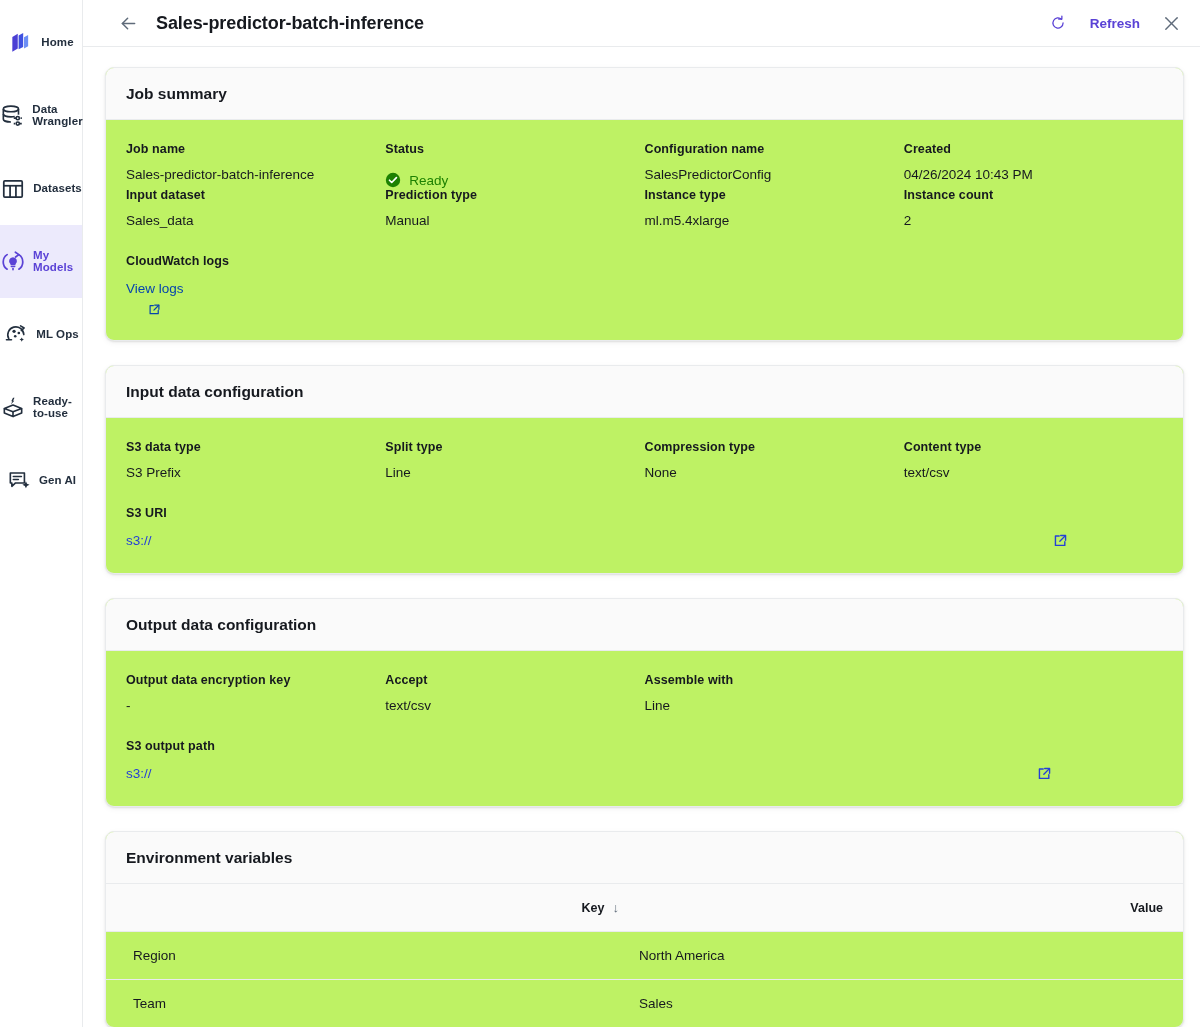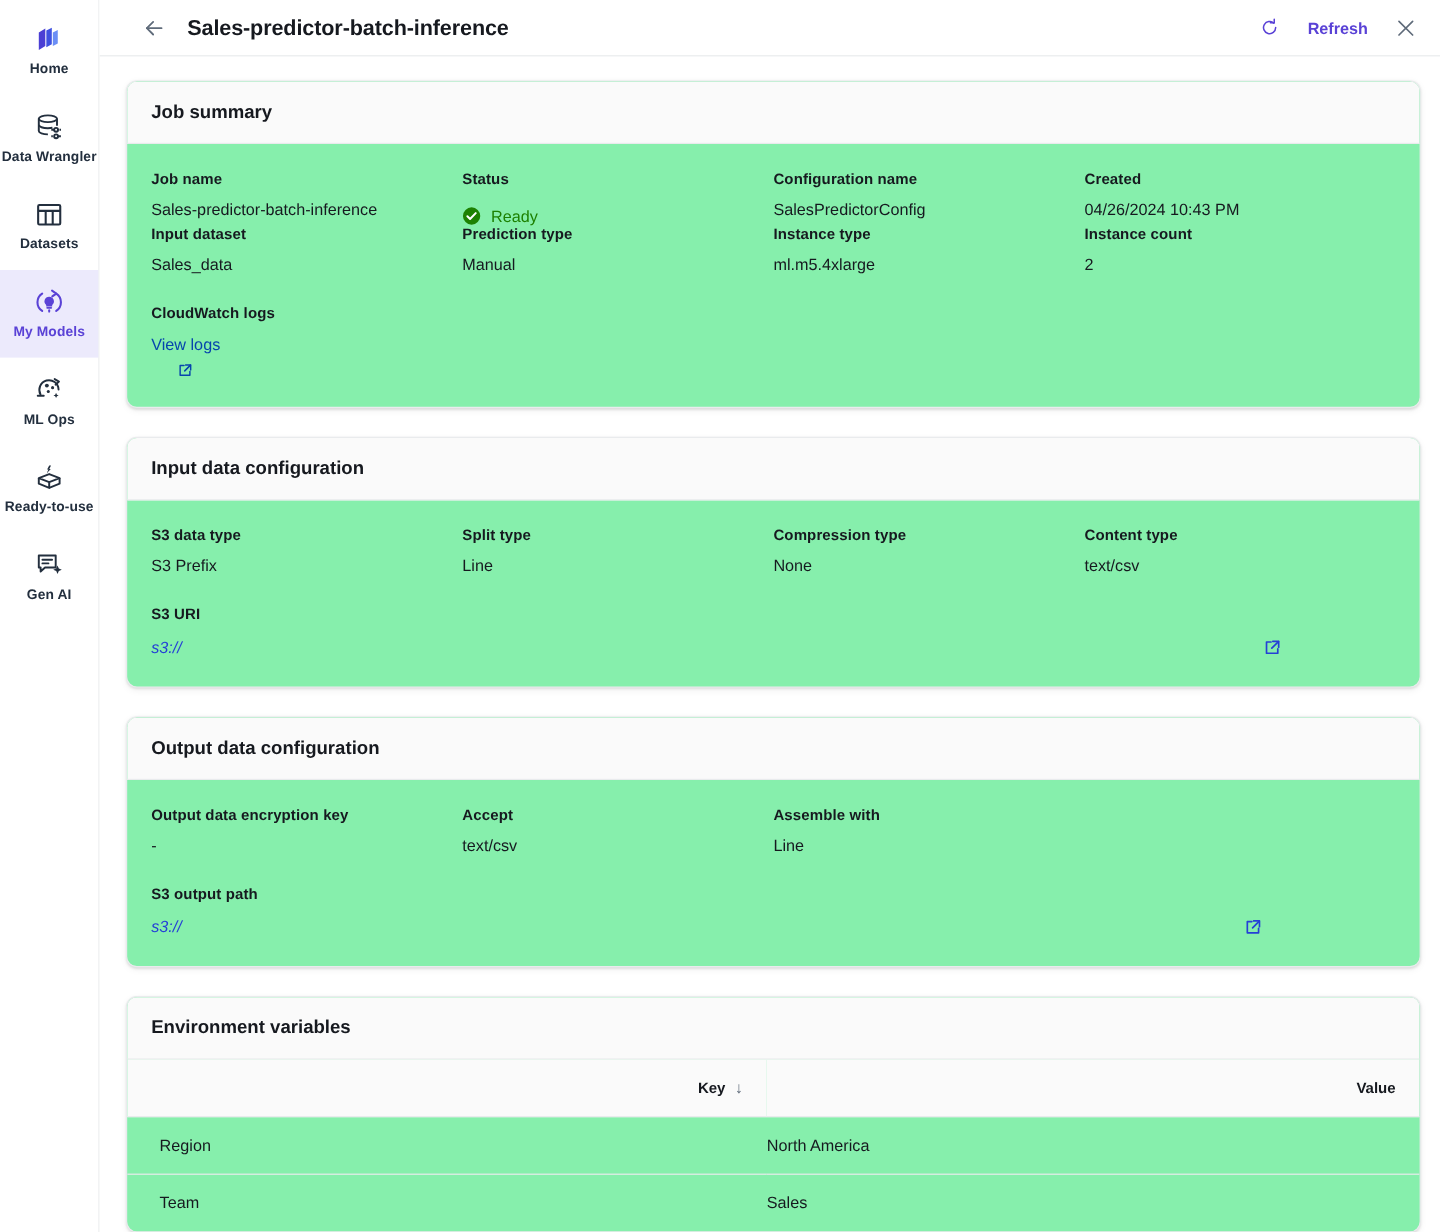--- a/index.html
+++ b/index.html
@@ -15,21 +15,21 @@
 
   
   .sidebar {
     width: 83px; flex: 0 0 83px;
     background: #ffffff;
     border-right: 1px solid #e9ebed;
     padding-top: 6px;
   }
   .nav-item {
     height: 73px;
-    display: flex; flex-direction: column;
+    display: flex; flex-direction: row;
     align-items: center; justify-content: center;
     gap: 7px; cursor: pointer;
     color: #232f3e;
   }
   .nav-item.active { background: #eceafc; color: #5a42d6; }
   .nav-icon { width: 26px; height: 26px; display: block; }
   .nav-icon svg { width: 26px; height: 26px; display: block; }
   .nav-label { font-size: 11.5px; font-weight: 700; letter-spacing: .1px; line-height: 1; }
   .nav-item.active .nav-label { color: #5a42d6; }
 
@@ -56,21 +56,21 @@
   .refresh-btn svg { width: 16px; height: 16px; display: block; }
   .close-btn { width: 22px; height: 22px; display:flex; align-items:center; justify-content:center; cursor:pointer; color:#5f6b7a; }
 
   .content {
     flex: 1; overflow: hidden;
     padding: 20px 16px 0 22px;
   }
 
   
   .card {
-    background: #86efac;
+    background: #bef264;
     border: 1px solid #e9ebed;
     border-radius: 9px;
     box-shadow: 0 1px 2px rgba(0,0,0,.10), 0 2px 6px rgba(0,0,0,.05);
     margin-bottom: 24px;
     overflow: hidden;
   }
   .card-header {
     background: #fafafa;
     border-bottom: 1px solid #e9ebed;
     padding: 17px 20px 16px 20px;
@@ -88,21 +88,21 @@
   .field-value { font-size: 13.5px; color: #16191f; font-weight: 400; }
 
   .status { display: flex; align-items: center; gap: 8px; margin-top: 16px; }
   .status-text { color: #1d8102; font-size: 13.5px; }
   .status svg { width: 16px; height: 16px; display: block; }
 
   .link {
     color: #0645ad; font-size: 13.5px; text-decoration: none;
     display: inline-flex; align-items: center; gap: 7px; cursor: pointer; flex-direction: column;
   }
-  .link.s3 { color: #2540d6; font-style: italic; }
+  .link.s3 { color: #2540d6; }
   .link svg { width: 13px; height: 13px; display:block; }
 
   .uri-row { display: flex; align-items: center; }
   .uri-row .spacer { flex: 1; }
   .ext-btn {
     color: #2540d6; cursor: pointer; display:flex; align-items:center; justify-content:center;
     width: 18px; height: 18px; margin-right: 94px;
   }
   .ext-btn svg { width: 15px; height: 15px; display:block; }
   .ext-btn.out { margin-right: 110px; }

